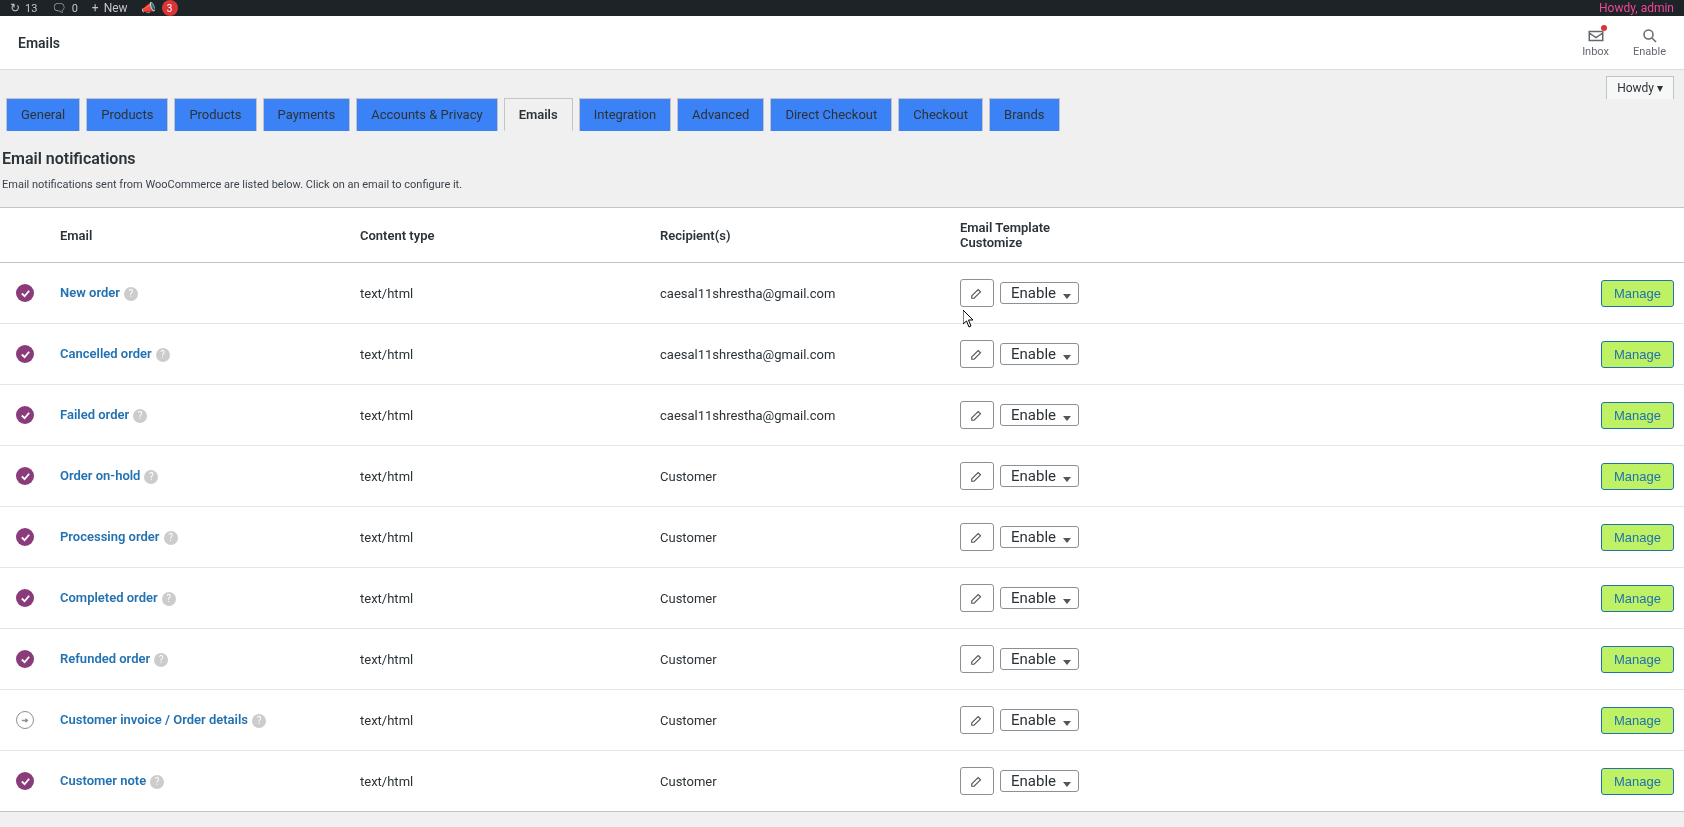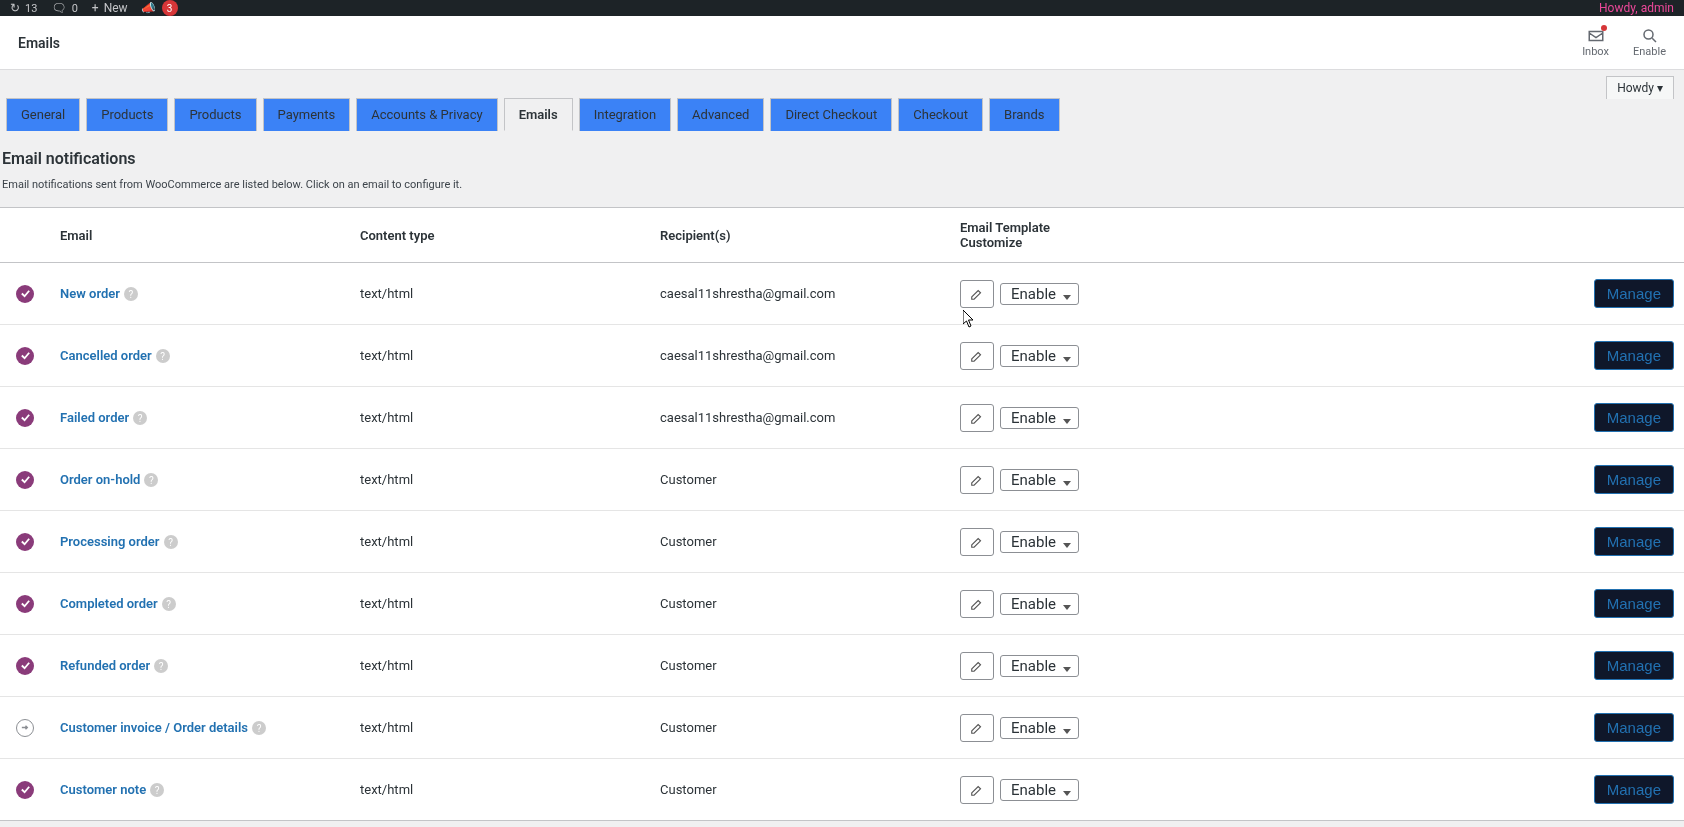--- a/index.html
+++ b/index.html
@@ -53,21 +53,21 @@
 .check-svg { width: 11px; height: 11px; }
 
 .email-name { color: #2271b1; font-weight: 600; cursor: pointer; }
 .help-q { display: inline-flex; width: 14px; height: 14px; background: #ccc; color: #fff; border-radius: 50%; font-size: 10px; align-items: center; justify-content: center; margin-left: 4px; cursor: help; }
 
 .customize-cell { display: flex; gap: 6px; align-items: center; }
 .edit-btn { width: 34px; height: 28px; border: 1px solid #8c8f94; background: #fff; border-radius: 3px; display: inline-flex; align-items: center; justify-content: center; cursor: pointer; }
 .enable-select { height: 22px; border: 1px solid #8c8f94; background: #fff; border-radius: 3px; padding: 0 22px 0 10px; font-size: 15px; position: relative; display: inline-flex; align-items: center; cursor: pointer; }
 .enable-select::after { content: ""; position: absolute; right: 7px; top: 11px; width: 0; height: 0; border-left: 4px solid transparent; border-right: 4px solid transparent; border-top: 5px solid #555; }
 
-.manage-btn { border: 1px solid #2271b1; color: #2271b1; background: #0f172a; padding: 5px 12px; border-radius: 3px; font-size: 15px; cursor: pointer; }
+.manage-btn { border: 1px solid #2271b1; color: #2271b1; background: #bef264; padding: 5px 12px; border-radius: 3px; font-size: 13px; cursor: pointer; }
 
 .cursor { position: absolute; width: 12px; height: 18px; pointer-events: none; z-index: 9999; }
 </style>
 </head>
 <body>
 
 <div class="admin-bar">
   <div class="admin-bar-left">
     <span class="admin-bar-item">
       <span>↻</span>

